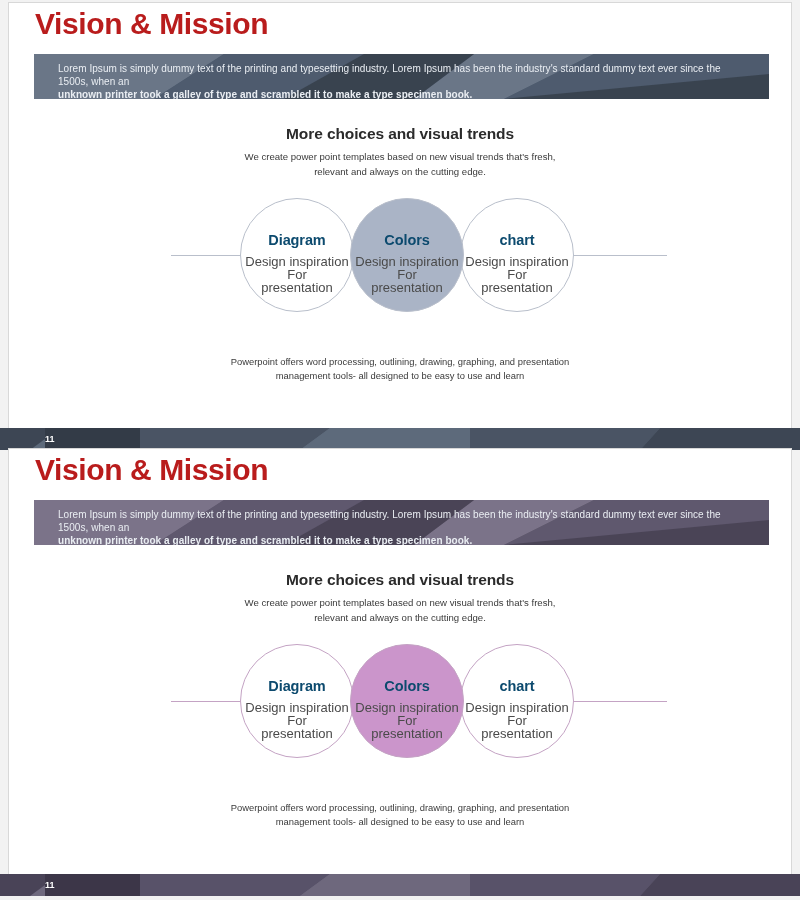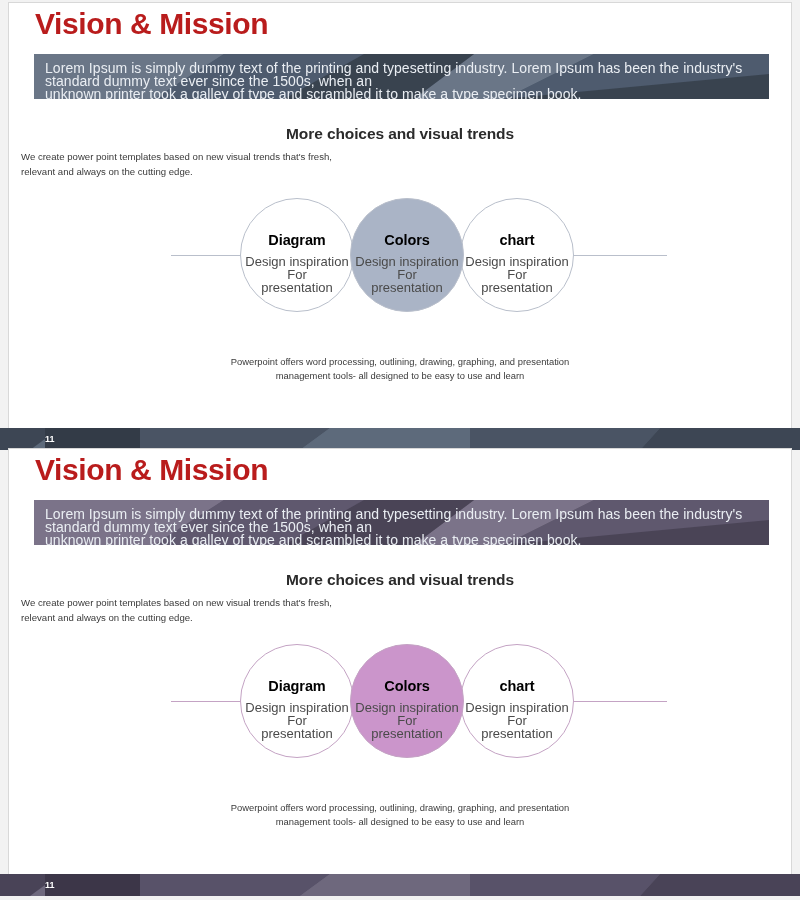--- a/index.html
+++ b/index.html
@@ -39,42 +39,43 @@
     left: 25px;
     top: 51px;
     width: 735px;
     height: 45px;
     overflow: hidden;
   }
   .banner-bg { position: absolute; inset: 0; }
   .banner-text {
     position: relative;
     color: #eaeef3;
-    font-size: 14px;
+    font-size: 10px;
     line-height: 13px;
-    padding: 8px 16px 0 11px;
+    padding: 8px 16px 0 24px;
     letter-spacing: 0.05px;
   }
-  .banner-text .l2 { display: block; }
+  .banner-text .l2 { display: block; font-weight: bold; }
 
   
   .content-title {
     position: absolute;
     left: 0; right: 0;
     top: 122px;
     text-align: center;
     font-size: 15.5px;
     font-weight: bold;
     color: #2b2b2b;
     letter-spacing: -0.1px;
   }
   .content-sub {
     position: absolute;
-    left: 12px; right: 0;
+    left: 0; right: 0;
     top: 146px;
+    text-align: center;
     font-size: 9.6px;
     line-height: 15px;
     color: #3a3a3a;
   }
   .content-sub span { display: block; }
 
   
   .diagram { position: absolute; left: 0; top: 185px; width: 784px; height: 140px; }
   .axis-line {
     position: absolute;
@@ -95,21 +96,21 @@
     left: 341px;
     z-index: 3;
   }
   .circ-label {
     position: absolute;
     left: 0; right: 0;
     top: 33px;
     text-align: center;
     font-size: 14.5px;
     font-weight: bold;
-    color: #000000;
+    color: #0c4a6e;
     letter-spacing: -0.1px;
   }
   .circ-desc {
     position: absolute;
     left: -4px; right: -4px;
     top: 56px;
     text-align: center;
     font-size: 13px;
     line-height: 13px;
     color: #4a4a4a;

